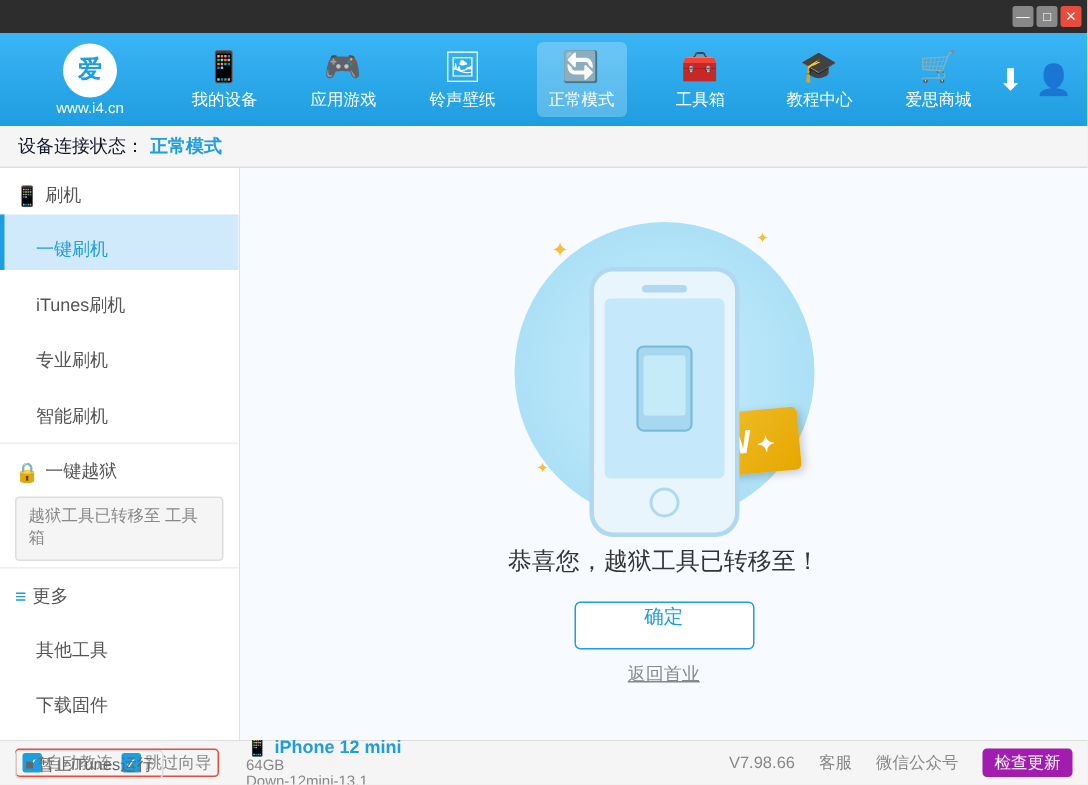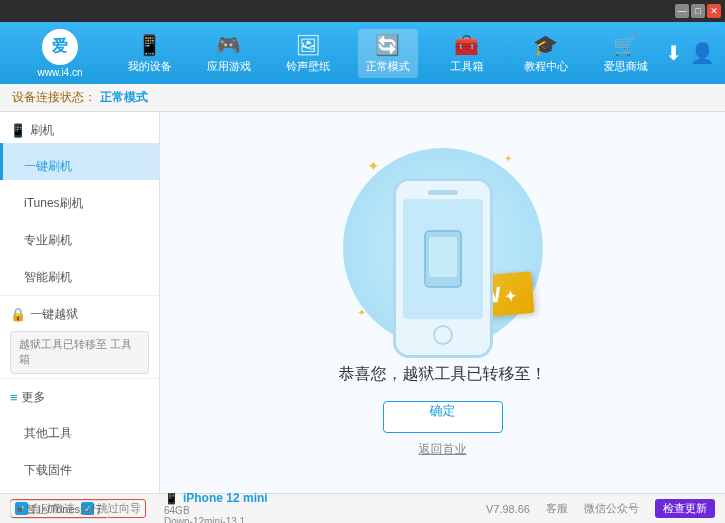--- a/index.html
+++ b/index.html
@@ -59,21 +59,21 @@
 
     
     .status-bar {
       height: 28px;
       background: #f5f5f5;
       border-bottom: 1px solid #ddd;
       display: flex; align-items: center;
       padding: 0 12px;
       font-size: 12px; color: #666;
     }
-    .status-label { color: #a16207; }
+    .status-label { color: #0f172a; }
     .status-value { color: #1e9de0; font-weight: bold; margin-left: 4px; }
 
     
     .main-layout {
       display: flex;
       height: calc(523px - 22px - 62px - 28px - 30px);
     }
 
     
     .sidebar {
@@ -215,21 +215,21 @@
     .cb { width: 13px; height: 13px; border: 1px solid #bbb; background: #fff; border-radius: 2px;
           display: inline-flex; align-items: center; justify-content: center; cursor: pointer; }
     .cb.checked { background: #1e9de0; border-color: #1e9de0; color: #fff; font-size: 9px; }
     .device-info { display: flex; flex-direction: column; margin-left: 10px; }
     .device-name { color: #1e9de0; font-weight: bold; font-size: 12px; display: flex; align-items: center; gap: 4px; }
     .device-sub { color: #888; font-size: 10px; }
 
     .bottom-right { display: flex; align-items: center; gap: 16px; font-size: 11px; color: #888; }
     .bottom-link { cursor: pointer; color: #888; }
     .update-btn {
-      background: #6d28d9; color: #fff;
+      background: #a21caf; color: #fff;
       padding: 2px 8px; border-radius: 3px;
       cursor: pointer; font-size: 11px;
     }
     .itunes-stop {
       display: flex; align-items: center; gap: 3px;
       border: 1px solid #ddd; border-radius: 3px;
       padding: 1px 6px; color: #666; cursor: pointer;
       font-size: 11px;
     }
   </style>

